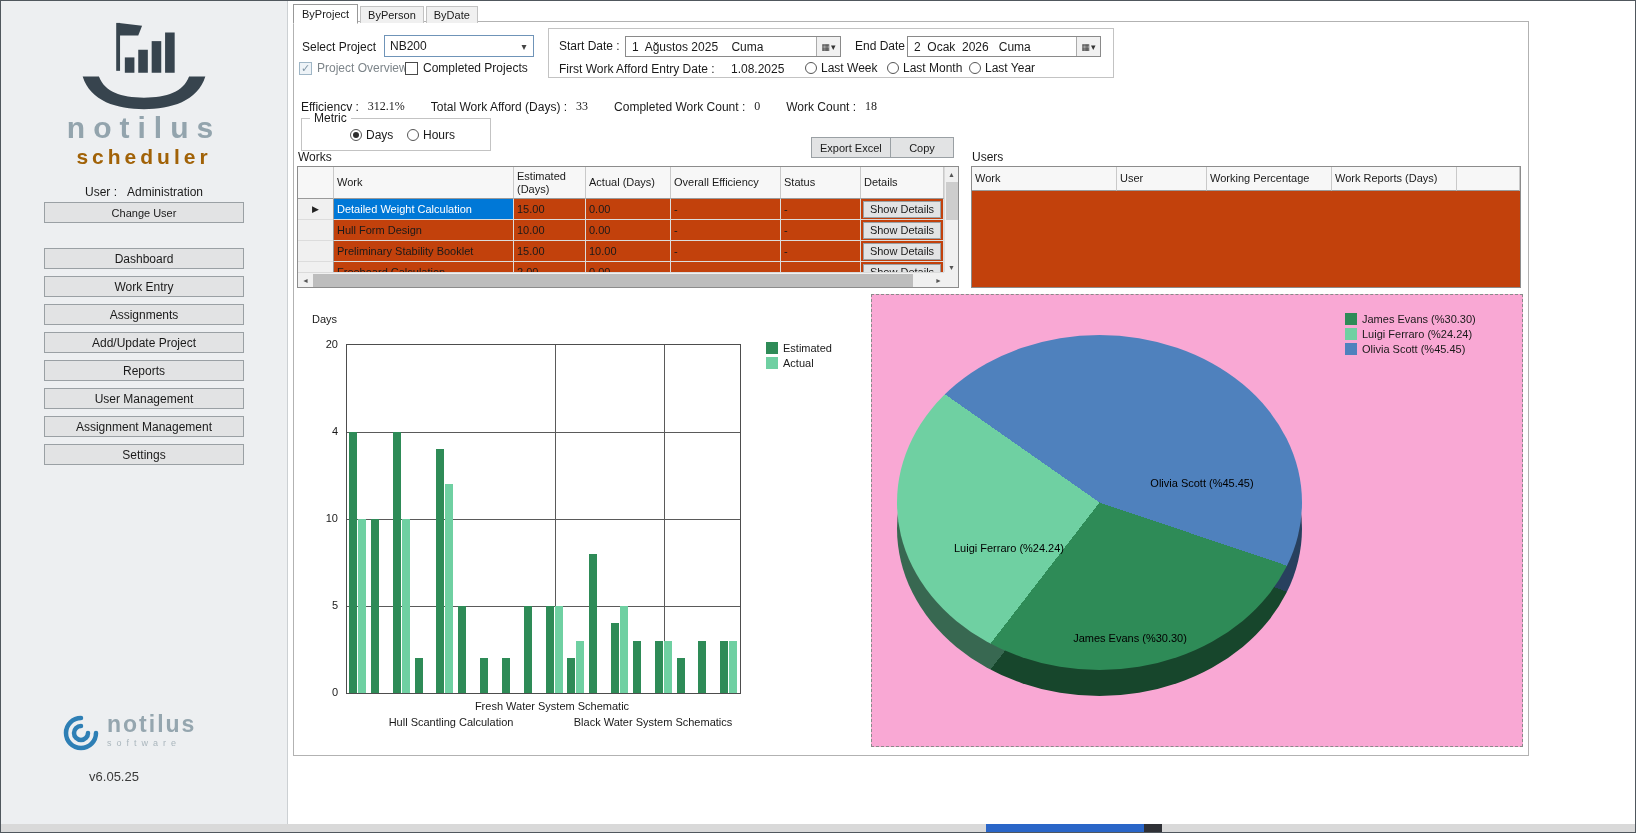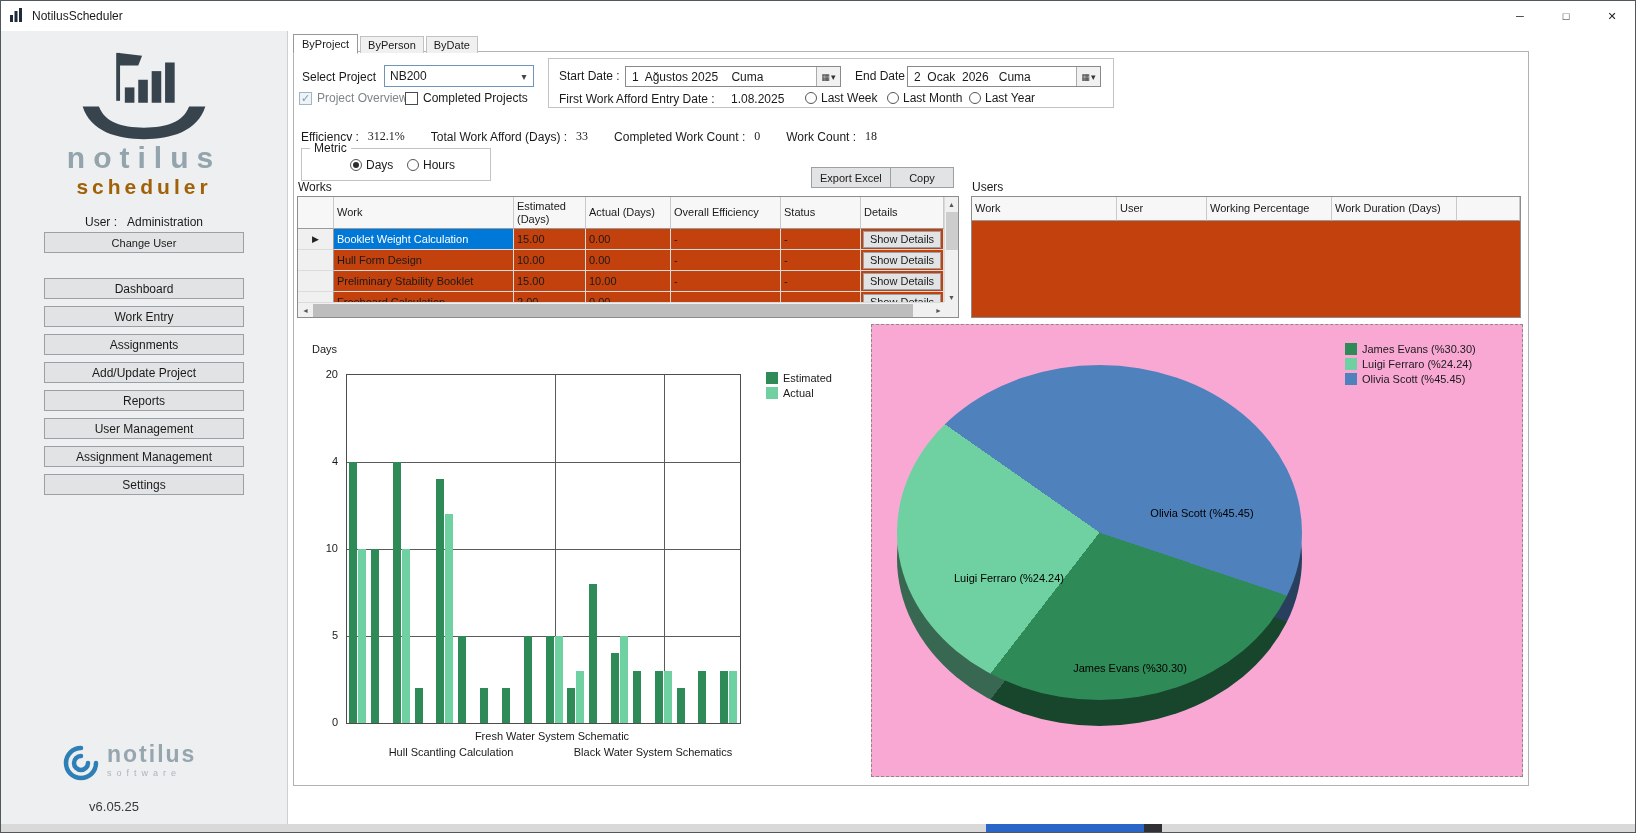--- a/index.html
+++ b/index.html
@@ -109,37 +109,20 @@
   .pie-face { top:0; }
   .pie-rim { top:26px; filter:brightness(0.5); }
   .pie-label { position:absolute; font-size:11px; transform:translate(-50%,-50%); white-space:nowrap; color:#000; }
   .pie-legend { left:473px; top:16px; }
 </style>
 </head>
 <body>
 
 <div class="window">
 
-  <div class="titlebar">
-    <span>
-      <svg width="16" height="16" viewBox="0 0 16 16">
-          <g fill="#1d2b3a">
-            <rect x="1" y="8" width="3" height="7"></rect>
-            <rect x="5.5" y="4" width="3" height="11"></rect>
-            <rect x="10" y="1" width="3" height="14"></rect>
-          </g>
-        </svg>
-    </span>
-    <span class="title">NotilusScheduler</span>
-    <div class="win-controls">
-      <div class="win-btn">─</div>
-      <div class="win-btn">□</div>
-      <div class="win-btn">✕</div>
-    </div>
-  </div>
 
   <div class="app">
 
     <aside class="sidebar">
       <div class="logo">
         <svg width="150" height="92" viewBox="0 0 140 96">
           <g fill="#37444e">
             <path d="M44 2 L68 5 L64 15 L44 15 Z"></path>
             <rect x="41" y="2" width="4" height="50"></rect>
             <rect x="50" y="38" width="10" height="16"></rect>
@@ -271,21 +254,21 @@
                 <div class="ghc" style="width: 180px;">Work</div>
                 <div class="ghc" style="width: 72px;">Estimated (Days)</div>
                 <div class="ghc" style="width: 85px;">Actual (Days)</div>
                 <div class="ghc" style="width: 110px;">Overall Efficiency</div>
                 <div class="ghc" style="width: 80px;">Status</div>
                 <div class="ghc" style="width: 83px;">Details</div>
               </div>
             <div id="works-body">
                 <div class="grow">
                   <div class="gc rowhdr" style="width: 36px;">▶</div>
-                  <div class="gc " style="width: 180px; background: rgb(0, 120, 215); color: rgb(255, 255, 255);">Booklet Weight Calculation</div>
+                  <div class="gc " style="width: 180px; background: rgb(0, 120, 215); color: rgb(255, 255, 255);">Detailed Weight Calculation</div>
                   <div class="gc " style="width: 72px;">15.00</div>
                   <div class="gc " style="width: 85px;">0.00</div>
                   <div class="gc " style="width: 110px;">-</div>
                   <div class="gc " style="width: 80px;">-</div>
                   <div class="gc det" style="width: 83px;">
                     <button class="btn sd-btn">Show Details</button>
                   </div>
                 </div>
                 <div class="grow">
                   <div class="gc rowhdr" style="width: 36px;"></div>
@@ -334,21 +317,21 @@
           </div>
           <div class="corner"></div>
         </div>
 
         <span class="lbl" style="left:678px;top:128px">Users</span>
         <div class="grid users-grid">
           <div class="gridhead" id="users-head">
               <div class="ghc ughc" style="width: 145px;">Work</div>
               <div class="ghc ughc" style="width: 90px;">User</div>
               <div class="ghc ughc" style="width: 125px;">Working Percentage</div>
-              <div class="ghc ughc" style="width: 125px;">Work Duration (Days)</div>
+              <div class="ghc ughc" style="width: 125px;">Work Reports (Days)</div>
               <div class="ghc ughc" style="flex: 1 1 0%;"></div>
             </div>
         </div>
 
         <span class="ylab">Days</span>
         <div class="yticks" id="yticks">
             <span style="top: 342px;">0</span>
             <span style="top: 255px;">5</span>
             <span style="top: 168px;">10</span>
             <span style="top: 81px;">4</span>

